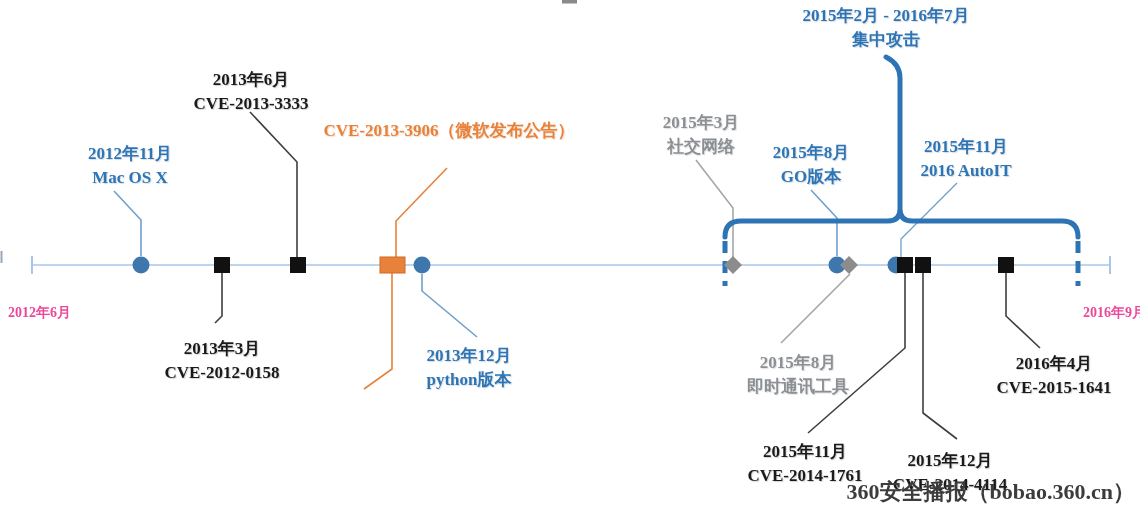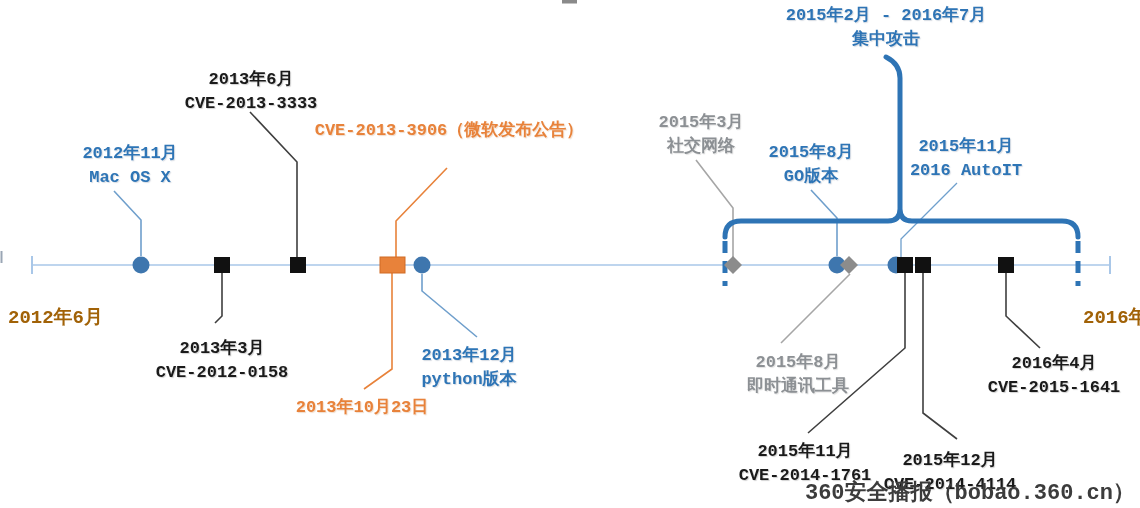--- a/index.html
+++ b/index.html
@@ -1,33 +1,33 @@
 <!DOCTYPE html>
 <html><head>
 <meta charset="utf-8">
 <style>
   html,body{margin:0;padding:0;background:#ffffff;}
   .canvas{
     position:relative;width:1140px;height:508px;background:#ffffff;overflow:hidden;
-    font-family:Liberation Mono, monospace;
+    font-family:Liberation Serif, serif;
   }
   .layer{position:absolute;left:0;top:0;}
   .label{
     position:absolute;transform:translateX(-50%);text-align:center;
     font-weight:bold;font-size:17px;line-height:24px;white-space:nowrap;
     text-shadow:1px 1px 1px rgba(90,110,140,0.25);
   }
   .label .ln{white-space:nowrap;}
   .blue{color:#2E75B6;}
   .orange{color:#E8823A;text-shadow:1px 1px 1px rgba(190,120,60,0.25);}
   .gray{color:#8C9094;text-shadow:1px 1px 1px rgba(0,0,0,0.12);margin-left:17px;}
   .black{color:#1A1A1A;text-shadow:1px 1px 1px rgba(0,0,0,0.18);}
   .brace-title{color:#2E74B5;}
   .axis-label{
-    position:absolute;font-weight:bold;font-size:19px;color:#a16207;
+    position:absolute;font-weight:bold;font-size:14px;color:#ec4899;
     white-space:nowrap;text-shadow:none;
   }
   .watermark{
     position:absolute;right:5px;top:477px;font-weight:bold;font-size:22px;
     color:#3C3C3C;white-space:nowrap;z-index:5;
   }
 </style>
 </head>
 <body>
 
@@ -89,21 +89,20 @@
     <div class="ln">2013年3月</div>
     <div class="ln">CVE-2012-0158</div>
   </div>
 
   <div class="label black" style="left:251px;top:68px;">
     <div class="ln">2013年6月</div>
     <div class="ln">CVE-2013-3333</div>
   </div>
 
   <div class="label orange" style="left:362px;top:396px;">
-    <div class="ln">2013年10月23日</div>
   </div>
 
   <div class="label orange" style="left:449px;top:119px;">
     <div class="ln">CVE-2013-3906（微软发布公告）</div>
   </div>
 
   <div class="label blue" style="left:469px;top:344px;">
     <div class="ln">2013年12月</div>
     <div class="ln">python版本</div>
   </div>

